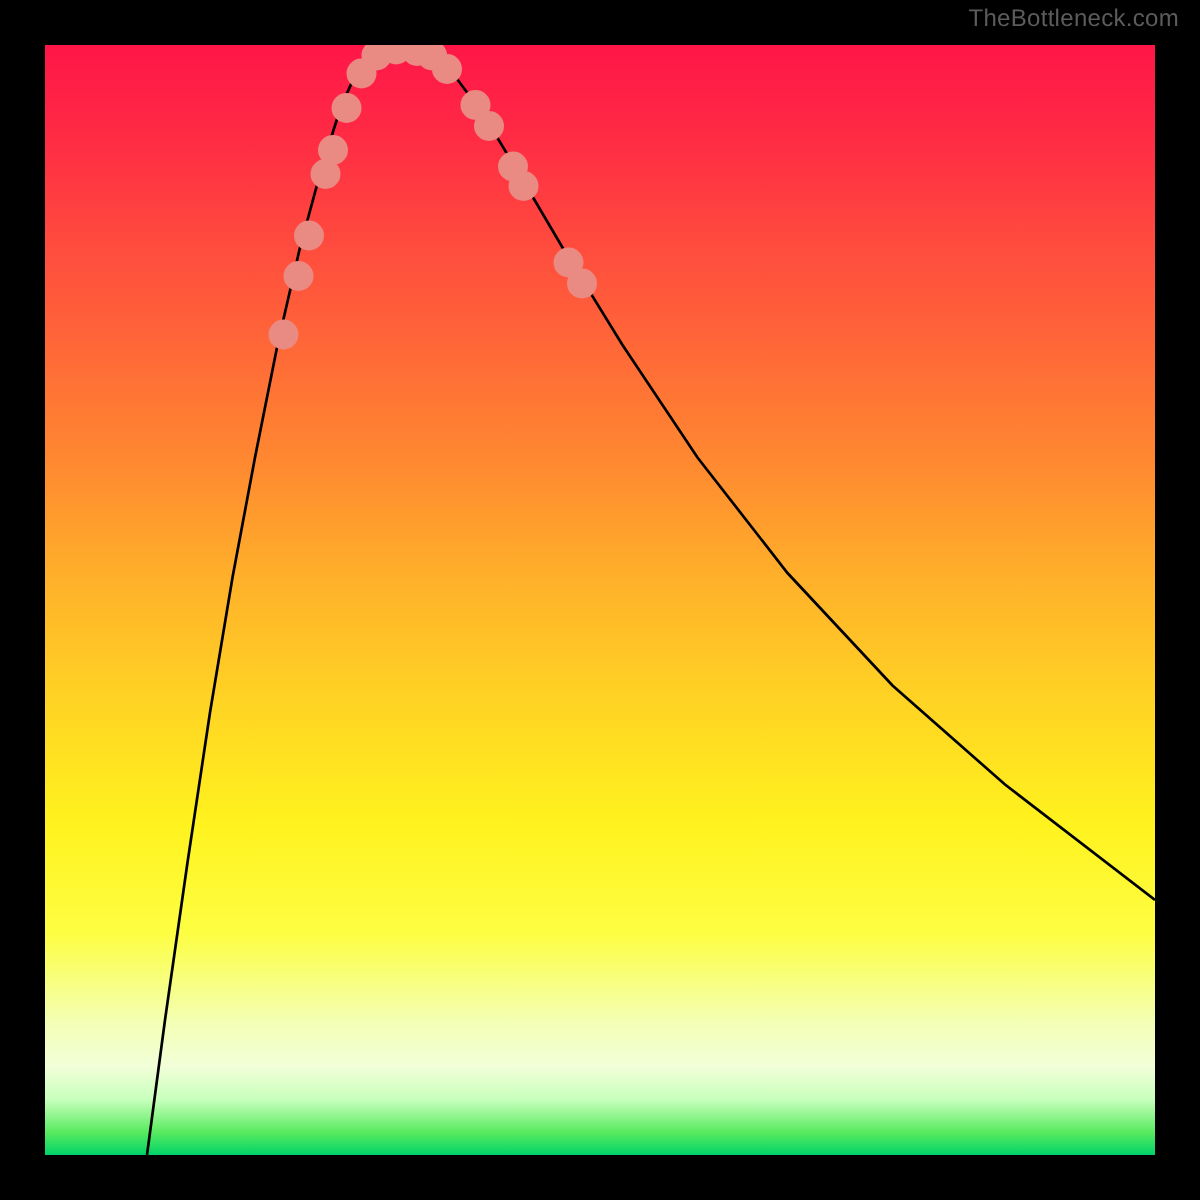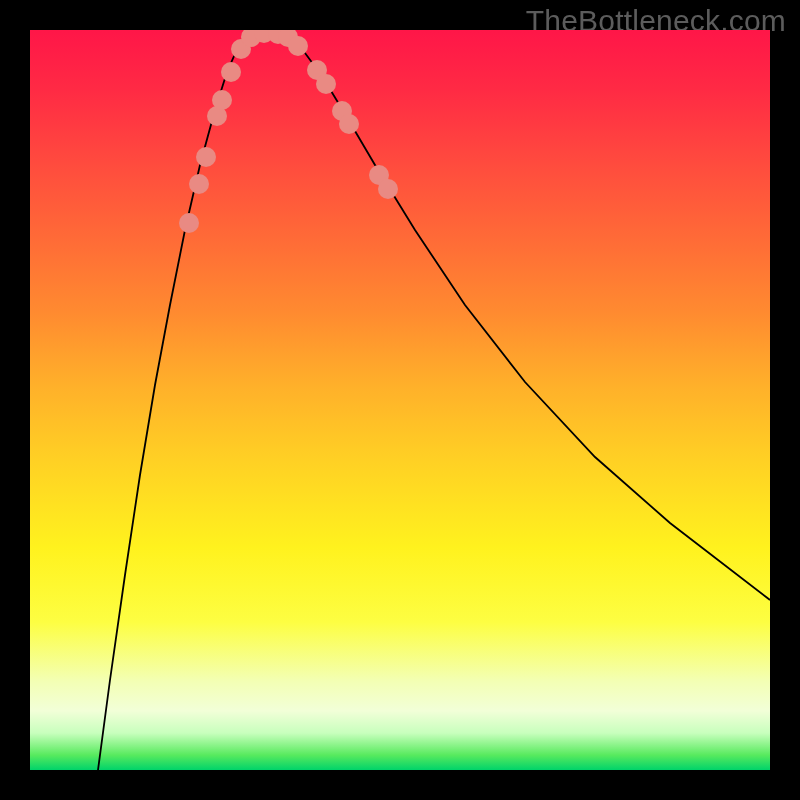--- a/index.html
+++ b/index.html
@@ -1,18 +1,18 @@
 <!DOCTYPE html>
 <html><head>
 <meta charset="utf-8">
 <style>
 *{margin:0;padding:0;box-sizing:border-box}
 html,body{width:800px;height:800px;overflow:hidden;background:#000}
 .outer{width:800px;height:800px;background:#000;position:relative}
-.wm{position:absolute;top:4px;right:14px;font-family:Arial,Helvetica,sans-serif;font-size:30px;color:#5c5c5c;font-weight:400;letter-spacing:0.2px}
+.wm{position:absolute;top:4px;right:14px;font-family:Arial,Helvetica,sans-serif;font-size:16px;color:#5c5c5c;font-weight:400;letter-spacing:0.2px}
 .plot{position:absolute;left:30px;top:30px;width:740px;height:740px;background:linear-gradient(to bottom,
   #ff1648 0%,
   #ff2a44 8%,
   #ff4b3e 18%,
   #ff6a37 28%,
   #ff8a30 38%,
   #ffb02a 48%,
   #ffd024 58%,
   #fff21e 70%,
   #fdfe42 80%,

